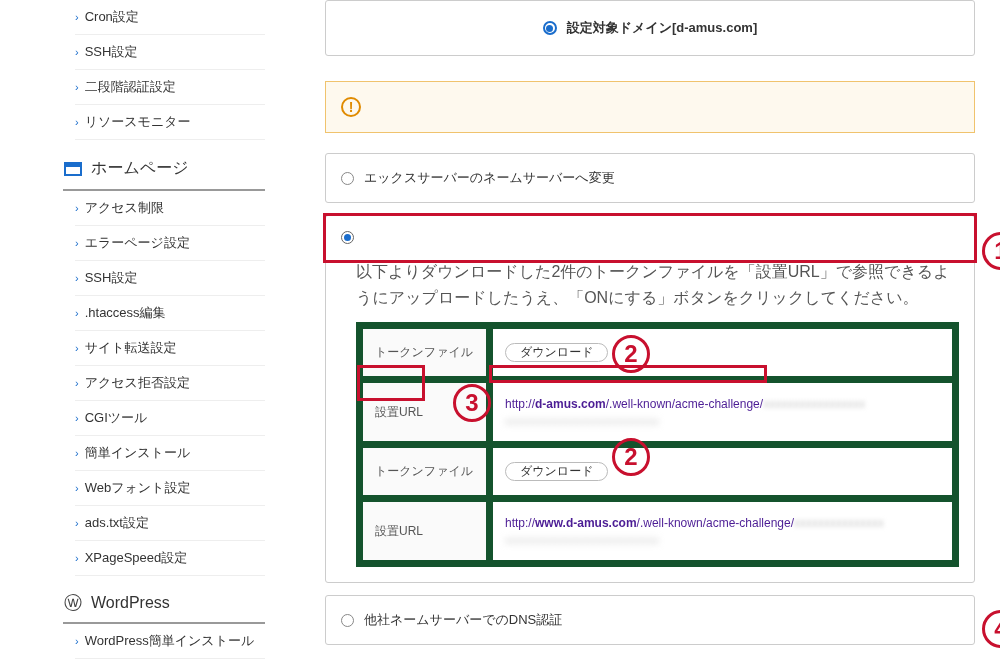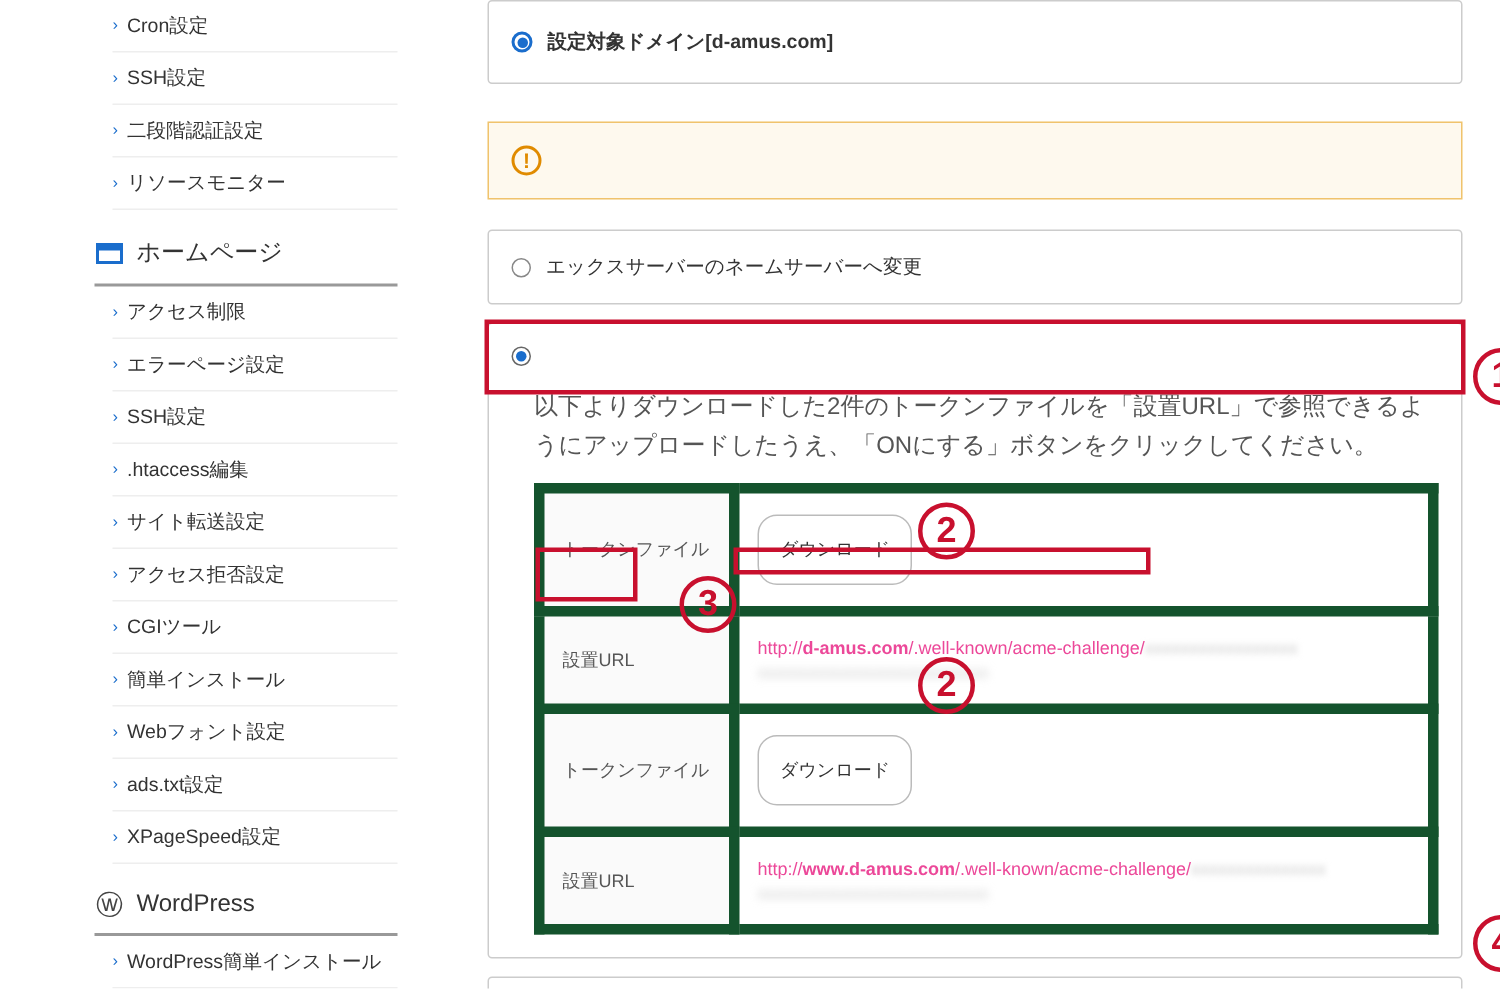--- a/index.html
+++ b/index.html
@@ -6,39 +6,39 @@
 body { font-family: "Hiragino Kaku Gothic Pro", Meiryo, sans-serif; font-size: 13px; color: #333; background: #fff; }
 .container { display: flex; width: 1000px; height: 659px; }
 .sidebar { width: 285px; background: #fff; padding: 0 20px 0 75px; }
 .sidebar-item { display: flex; align-items: center; padding: 8px 0; border-bottom: 1px solid #eee; cursor: pointer; }
 .chev { color: #1a6dcc; font-size: 11px; margin-right: 6px; }
 .sidebar-item span.lbl { color: #333; font-size: 13px; text-align: right; }
 .section-header { display: flex; align-items: center; padding: 10px 0 10px 0; margin-top: 8px; margin-left: -12px; border-bottom: 2px solid #999; font-weight: normal; font-size: 16px; }
 .section-icon { width: 20px; height: 16px; margin-right: 8px; display: inline-flex; align-items: center; justify-content: center; }
 .wp-icon { color: #444; font-size: 18px; }
 .main { flex: 1; padding: 0 25px 0 40px; position: relative; }
-.target-domain { border: 1px solid #ccc; border-radius: 3px; padding: 18px 15px; margin-bottom: 25px; display: flex; align-items: center; font-weight: bold; font-size: 13px; }
+.target-domain { border: 1px solid #ccc; border-radius: 3px; padding: 18px 15px; margin-bottom: 25px; display: flex; align-items: center; font-weight: bold; font-size: 13px; justify-content: center; }
 .radio-filled { width: 14px; height: 14px; border: 2px solid #1a6dcc; border-radius: 50%; display: inline-flex; align-items: center; justify-content: center; margin-right: 10px; }
 .radio-filled::after { content: ''; width: 7px; height: 7px; background: #1a6dcc; border-radius: 50%; }
 .warning-box { border: 1px solid #f0c36d; background: #fef9ee; padding: 15px; margin-bottom: 20px; display: flex; align-items: center; }
 .warning-icon { width: 20px; height: 20px; border: 2px solid #e08b00; border-radius: 50%; display: inline-flex; align-items: center; justify-content: center; color: #e08b00; font-weight: bold; margin-right: 10px; font-size: 14px; }
 .warning-text { color: #e08b00; font-weight: bold; font-size: 13px; }
 .instruction { font-size: 13px; margin-bottom: 20px; padding-left: 2px; }
 .option-box { border: 1px solid #ccc; border-radius: 3px; margin-bottom: 12px; }
 .option-head { padding: 15px; display: flex; align-items: center; font-size: 13px; }
 .radio-empty { width: 13px; height: 13px; border: 1px solid #888; border-radius: 50%; margin-right: 10px; background: #fff; }
 .radio-sel { width: 13px; height: 13px; border: 1px solid #666; border-radius: 50%; margin-right: 10px; background: #fff; display: inline-flex; align-items: center; justify-content: center; }
 .radio-sel::after { content: ''; width: 7px; height: 7px; background: #1a6dcc; border-radius: 50%; }
 .option-body { padding: 0 15px 15px 30px; }
 .sub-instruction { font-size: 16px; color: #555; line-height: 1.6; margin-bottom: 12px; }
 .token-table { width: 100%; border-collapse: collapse; border: 1px solid #ddd; }
 .token-table td { border: 7px solid #14532d; padding: 14px 12px; font-size: 12px; vertical-align: middle; }
 .token-table td.label-cell { background: #fafafa; width: 130px; color: #555; }
-.dl-btn { border: 1px solid #bbb; background: #fff; padding: 14px 14px; font-size: 12px; cursor: pointer; border-radius: 13px; color: #333; }
-.url-line1 { font-size: 12px; color: #ec4899; }
+.dl-btn { border: 1px solid #bbb; background: #fff; padding: 0 14px; font-size: 12px; cursor: pointer; border-radius: 13px; color: #333; }
+.url-line1 { font-size: 12px; color: #4c1d95; }
 .url-line1 b { font-weight: bold; }
 .blurred { color: #ccc; filter: blur(2px); display: inline-block; }
 .blurred2 { color: #ccc; filter: blur(3px); display: block; margin-top: 4px; font-size: 11px; }
 .annot { position: absolute; font-size: 30px; font-weight: bold; color: #c8102e; pointer-events: none; }
 .annot-circle { width: 38px; height: 38px; border: 3px solid #c8102e; border-radius: 50%; display: flex; align-items: center; justify-content: center; font-size: 24px; }
 .red-box { position: absolute; border: 3px solid #c8102e; pointer-events: none; }
 .hp-icon { width: 18px; height: 14px; border: 2px solid #1a6dcc; display: inline-block; position: relative; }
 .hp-icon::before { content: ''; position: absolute; top: 0; left: 0; right: 0; height: 3px; background: #1a6dcc; }
 </style>
 </head>

